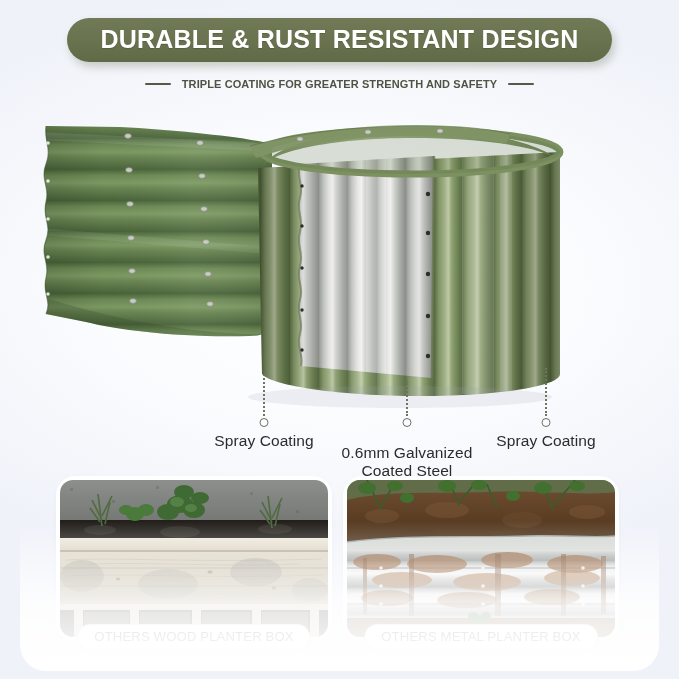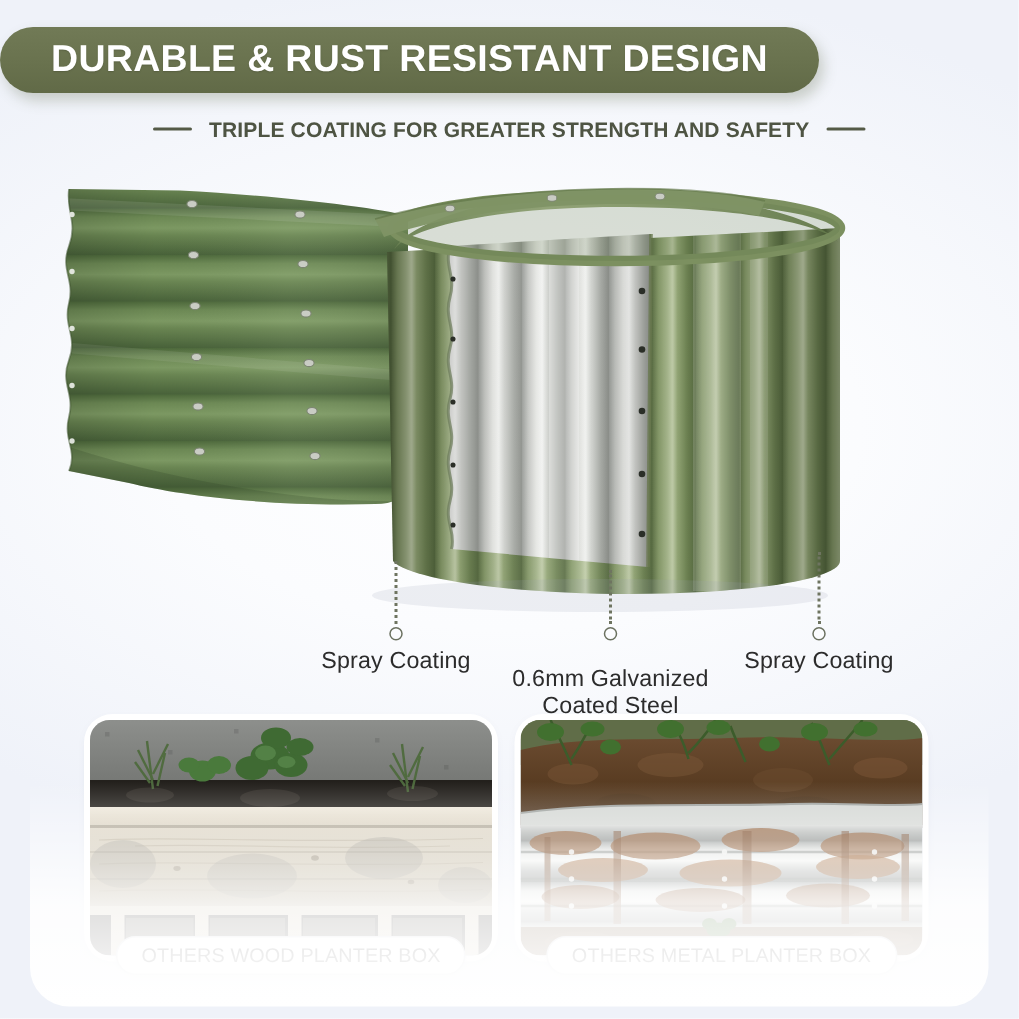--- a/index.html
+++ b/index.html
@@ -18,21 +18,21 @@
 
   
   .bottom-glow {
     position:absolute; left:20px; right:20px; bottom:8px; height:150px;
     background:linear-gradient(180deg, rgba(255,255,255,0) 0%, rgba(255,255,255,.85) 55%, rgba(255,255,255,1) 100%);
     border-radius:0 0 26px 26px;
     pointer-events:none;
   }
 
   
-  .header { position:absolute; left:0; right:0; top:18px; text-align:left; }
+  .header { position:absolute; left:0; right:0; top:18px; text-align:center; }
   .banner {
     display:inline-block;
     padding:8px 34px 10px 34px;
     background:linear-gradient(180deg,#717a56 0%,#69724e 55%,#616a47 100%);
     border-radius:26px;
     box-shadow:3px 5px 9px rgba(90,100,70,.28);
     position:relative;
   }
   .banner-title {
     color:#ffffff;
@@ -43,21 +43,21 @@
     white-space:nowrap;
     text-shadow:0 1px 1px rgba(60,66,44,.35);
   }
   .subtitle-row {
     margin-top:16px;
     display:flex; align-items:center; justify-content:center; gap:11px;
   }
   .sub-dash { width:26px; height:2px; background:#545a46; border-radius:2px; }
   .subtitle {
     color:#4e5443;
-    font-size:14px;
+    font-size:11px;
     font-weight:bold;
     letter-spacing:.1px;
     white-space:nowrap;
   }
 
   
   .product { position:absolute; left:0; top:108px; width:679px; height:310px; }
 
   .product svg { display:block; }
 

